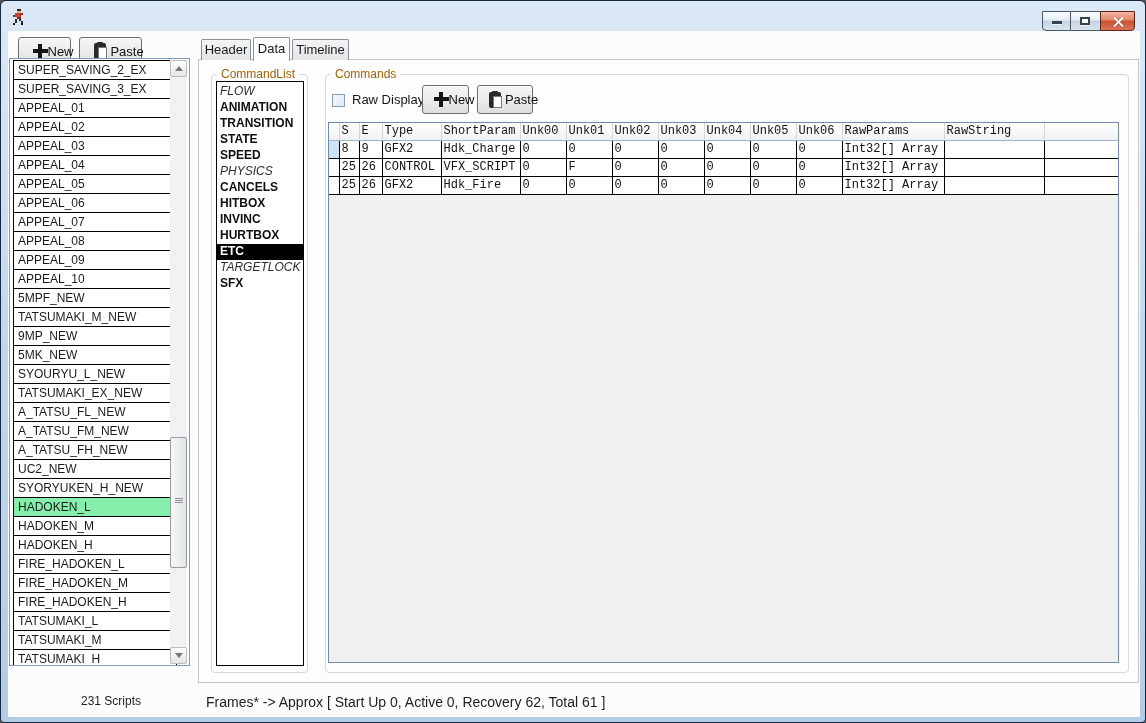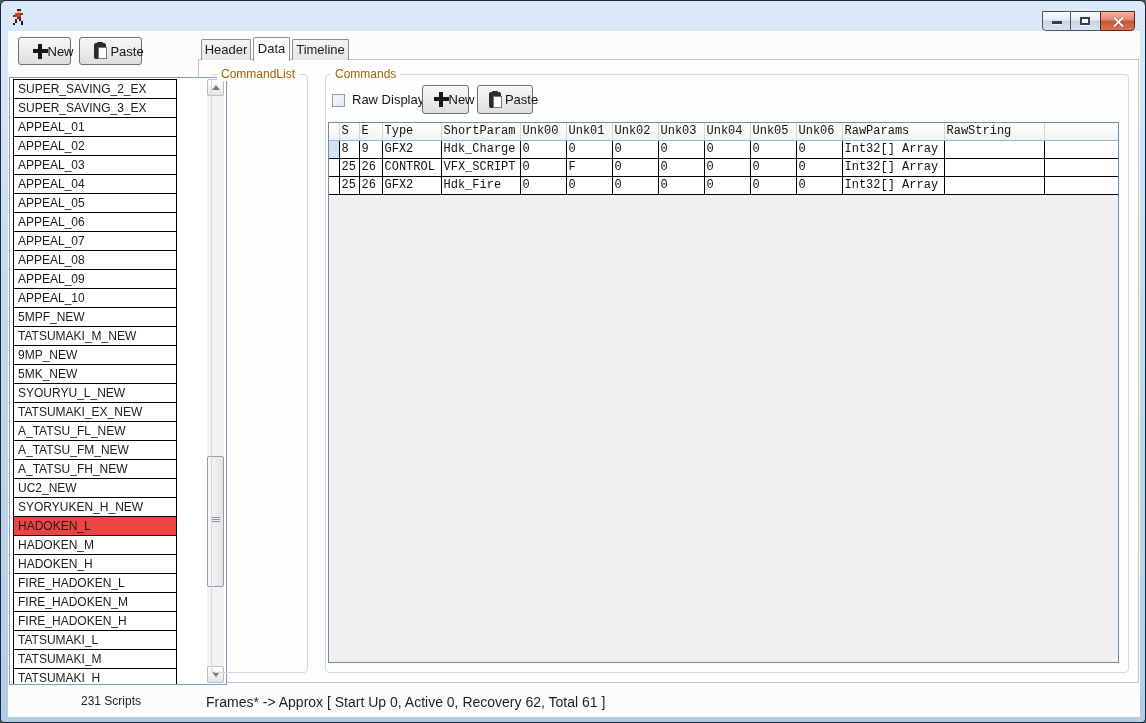--- a/index.html
+++ b/index.html
@@ -49,25 +49,25 @@
   .tb-new   { left:17px; top:36px; width:53px; height:28px; }
   .tb-paste { left:78px; top:36px; width:63px; height:28px; }
   
   .tab { position:absolute; border:1px solid #8a8f98; border-bottom:none; border-radius:2px 2px 0 0;
     font-size:13px; color:#1a1a1a; text-align:center; background:linear-gradient(180deg,#f3f4f5,#e3e5e8); z-index:2; }
   .tab-header   { left:200px; top:38px; width:50px; height:21px; line-height:20px; }
   .tab-data     { left:252px; top:36px; width:37px; height:24px; line-height:22px; background:#fdfdfd; z-index:4; }
   .tab-timeline { left:291px; top:38px; width:57px; height:21px; line-height:20px; }
   .tabpage { position:absolute; left:197px; top:58px; width:941px; height:624px; background:#fdfdfd; border:1px solid #c2c6cc; z-index:1; }
   
-  .script-panel { position:absolute; left:8px; top:76px; width:218px; height:608px; border:1px solid #7f9db9; background:#fff; overflow:hidden; z-index:2; }
+  .script-panel { position:absolute; left:8px; top:57px; width:181px; height:608px; border:1px solid #7f9db9; background:#fff; overflow:hidden; z-index:2; }
   .script-items { position:absolute; left:3px; top:1px; width:164px; border:1px solid #000; }
   .script-item { height:19px; line-height:18px; font-size:12px; color:#1b1b1b; padding-left:4px;
     border-bottom:1px solid #000; background:#fff; white-space:nowrap; overflow:hidden; }
-  .script-item.selected { background:#ef4444; }
+  .script-item.selected { background:#86efac; }
   
   .scrollbar { position:absolute; top:1px; right:2px; width:17px; height:604px; background:#f1f2f3; }
   .sb-btn { position:absolute; left:0; width:17px; height:17px; border:1px solid #bcbcbc; border-radius:2px;
     background:linear-gradient(180deg,#fefefe,#e5e5e5); }
   .sb-up { top:0; } .sb-down { bottom:0; }
   .tri-up { width:0; height:0; border-left:4px solid transparent; border-right:4px solid transparent;
     border-bottom:5px solid #6f7a85; margin:5px auto 0; }
   .tri-down { width:0; height:0; border-left:4px solid transparent; border-right:4px solid transparent;
     border-top:5px solid #6f7a85; margin:5px auto 0; }
   .sb-thumb { position:absolute; left:0; top:377px; width:17px; height:131px; border:1px solid #979ca1; border-radius:2px;
@@ -188,20 +188,35 @@
         </div>
       <div class="sb-btn sb-down">
           <div class="tri-down"></div>
         </div>
     </div>
   </div>
 
   <div class="groupbox gb-cmdlist">
     <span class="gb-caption">CommandList</span>
   </div>
+  <div class="cmd-listbox">
+      <div class="cmd-item italic">FLOW</div>
+      <div class="cmd-item">ANIMATION</div>
+      <div class="cmd-item">TRANSITION</div>
+      <div class="cmd-item">STATE</div>
+      <div class="cmd-item">SPEED</div>
+      <div class="cmd-item italic">PHYSICS</div>
+      <div class="cmd-item">CANCELS</div>
+      <div class="cmd-item">HITBOX</div>
+      <div class="cmd-item">INVINC</div>
+      <div class="cmd-item">HURTBOX</div>
+      <div class="cmd-item selected">ETC</div>
+      <div class="cmd-item italic">TARGETLOCK</div>
+      <div class="cmd-item">SFX</div>
+    </div>
 
   <div class="groupbox gb-commands">
     <span class="gb-caption">Commands</span>
   </div>
   <div class="chk"></div>
   <div class="chk-label">Raw Display?</div>
   <div class="btn cmd-new">
     <span class="plus-icon"></span>
     <span>New</span>
   </div>

